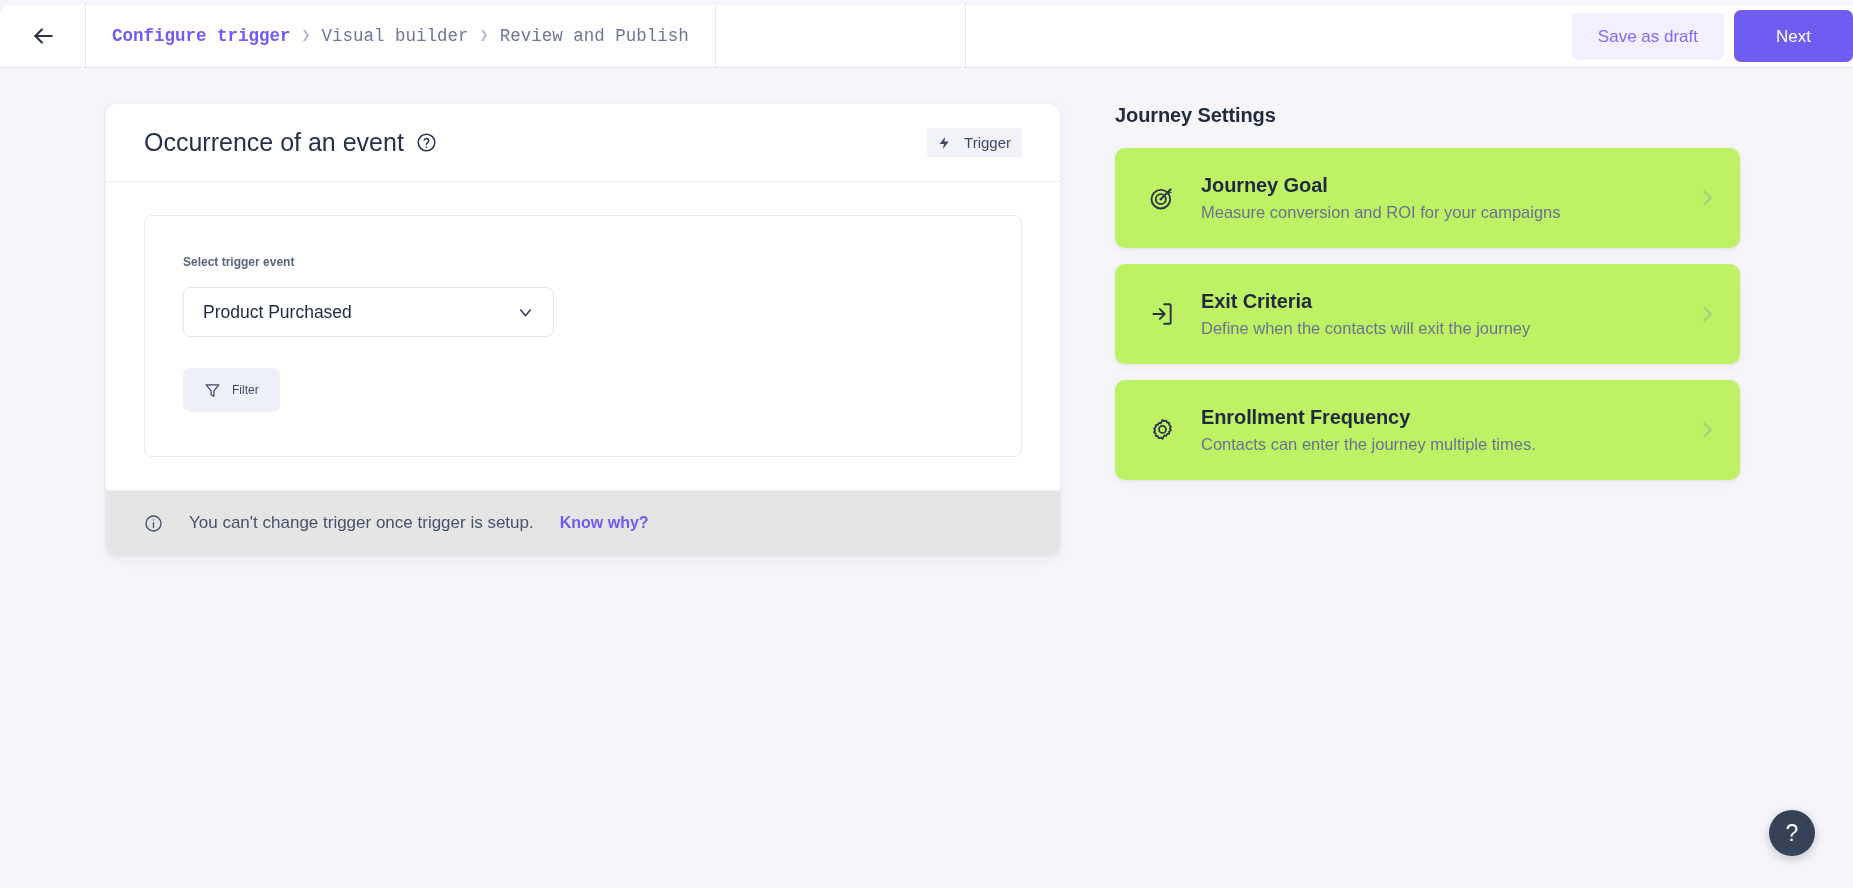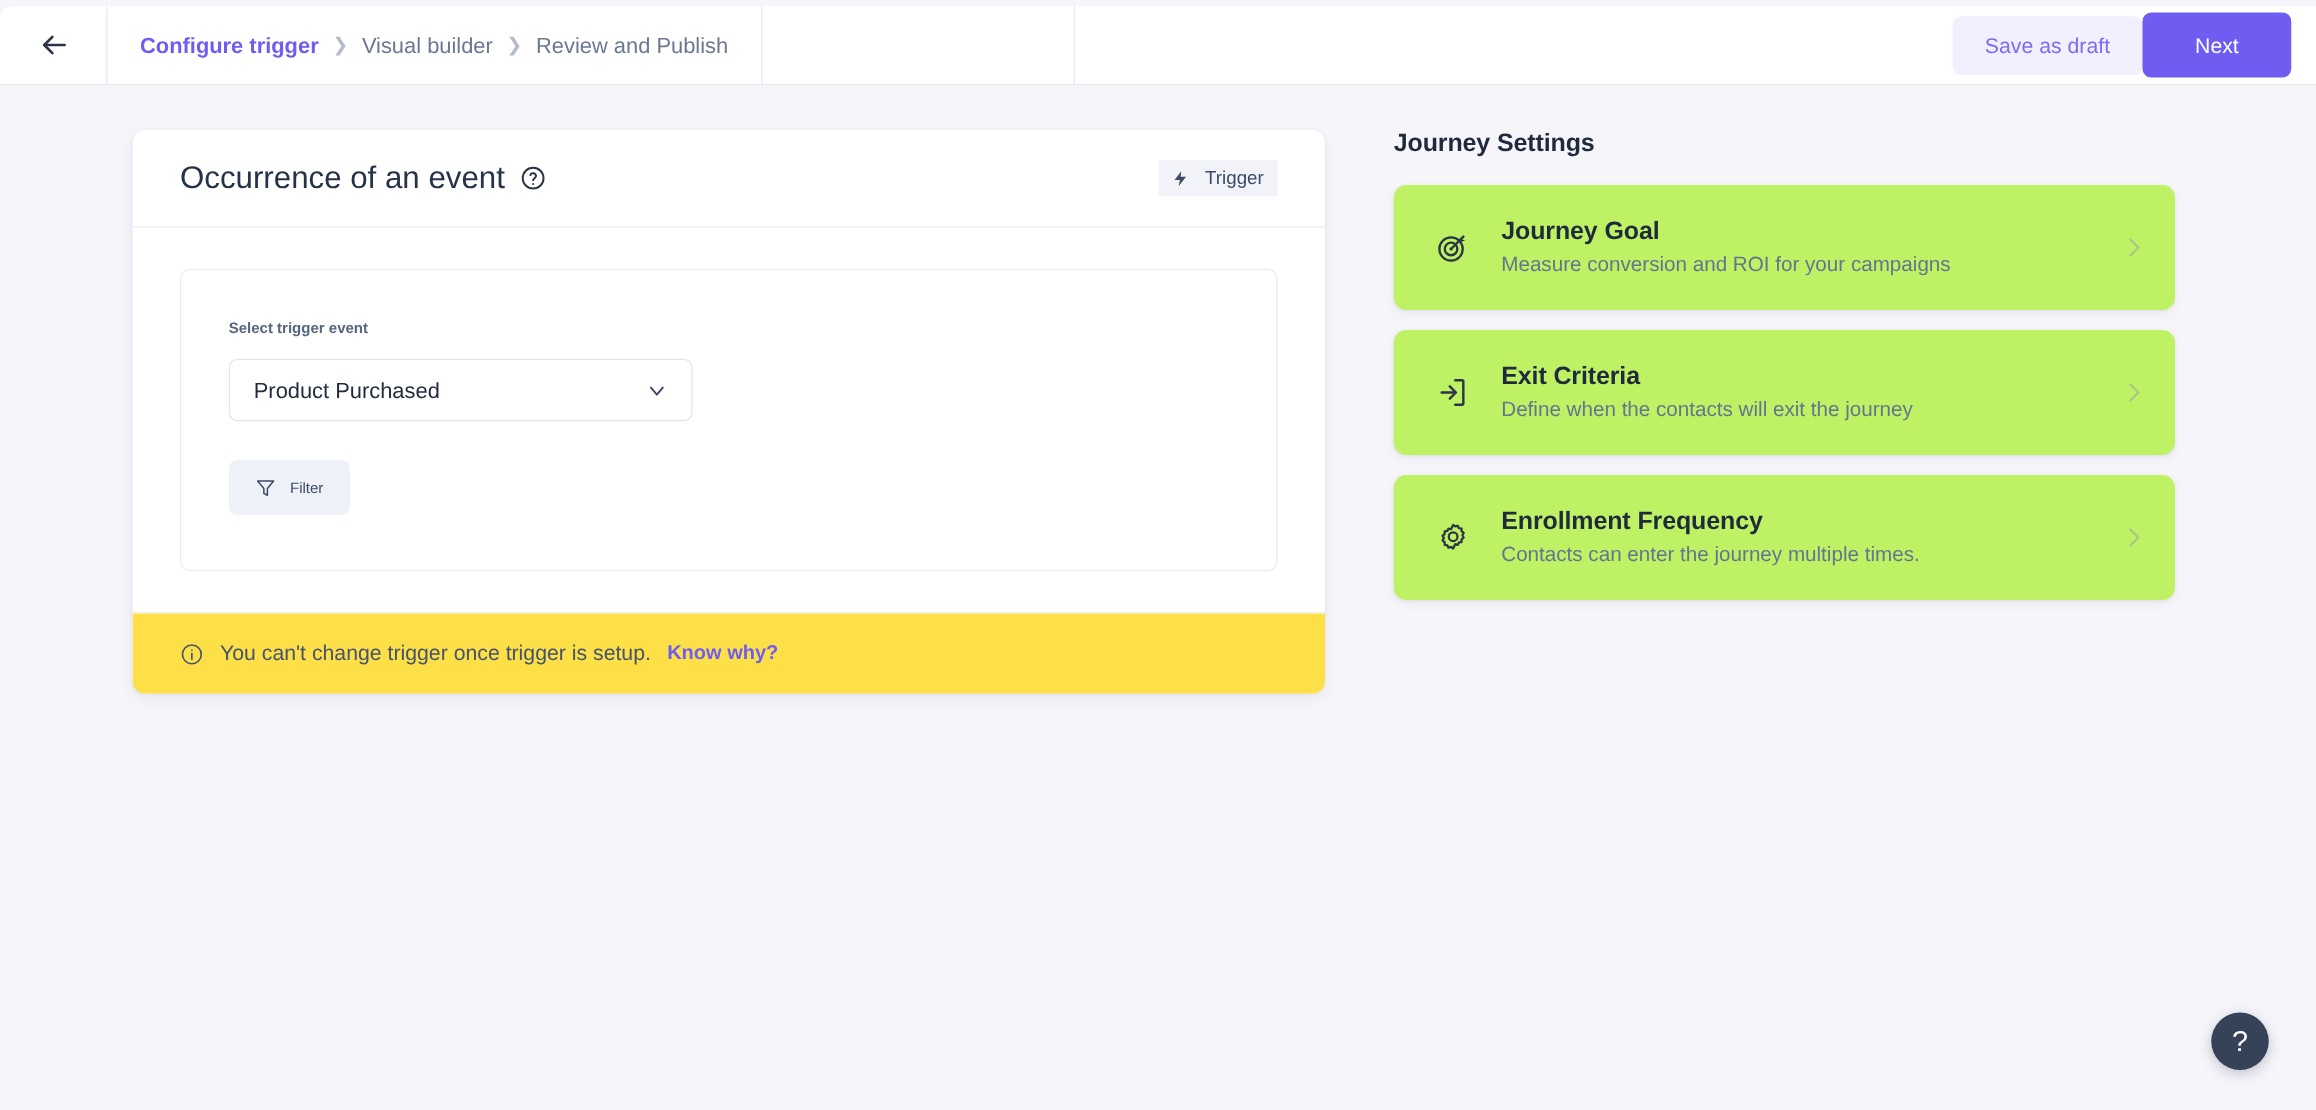--- a/index.html
+++ b/index.html
@@ -45,20 +45,21 @@
   }
   .back-arrow { display: block; }
 
   .breadcrumb-cell {
     display: flex;
     align-items: center;
     padding: 0 26px;
     border-right: 1px solid #e6e8f0;
     gap: 11px;
     font-size: 17.5px;
+    font-family: Liberation Mono, monospace;
   }
   .crumb { color: #6b7793; white-space: nowrap; cursor: pointer; }
   .crumb.active { color: #6f5cf0; font-weight: 700; }
   .crumb-sep {
     color: #b3bbcd;
     font-size: 15px;
     line-height: 1;
     user-select: none;
   }
 
@@ -79,21 +80,22 @@
     color: #5c6b88;
     white-space: nowrap;
   }
   .pencil { display: block; }
 
   .topbar-actions {
     flex: 1;
     display: flex;
     align-items: center;
     justify-content: flex-end;
-    padding-right: 20px;
+    padding-right: 0;
+    gap: 10px;
   }
   .btn {
     border: none;
     border-radius: 7px;
     font-family: "Liberation Sans", sans-serif;
     font-size: 17px;
     cursor: pointer;
     line-height: 1;
   }
   .btn-draft {
@@ -195,26 +197,26 @@
     align-items: center;
     gap: 11px;
     font-size: 12px;
     color: #3c4a66;
     font-family: "Liberation Sans", sans-serif;
     cursor: pointer;
   }
   .funnel { display: block; }
 
   .trigger-foot {
-    background: #fde047;
+    background: #e5e5e5;
     border-top: 1px solid #eef0f6;
     height: 65px;
     display: flex;
     align-items: center;
-    gap: 13px;
+    gap: 26px;
     padding: 0 38px;
   }
   .info-icon { display: block; }
   .foot-text { font-size: 17px; color: #46536d; }
   .know-why {
     color: #6f5cf0;
     font-weight: 700;
     text-decoration: none;
     cursor: pointer;
   }

